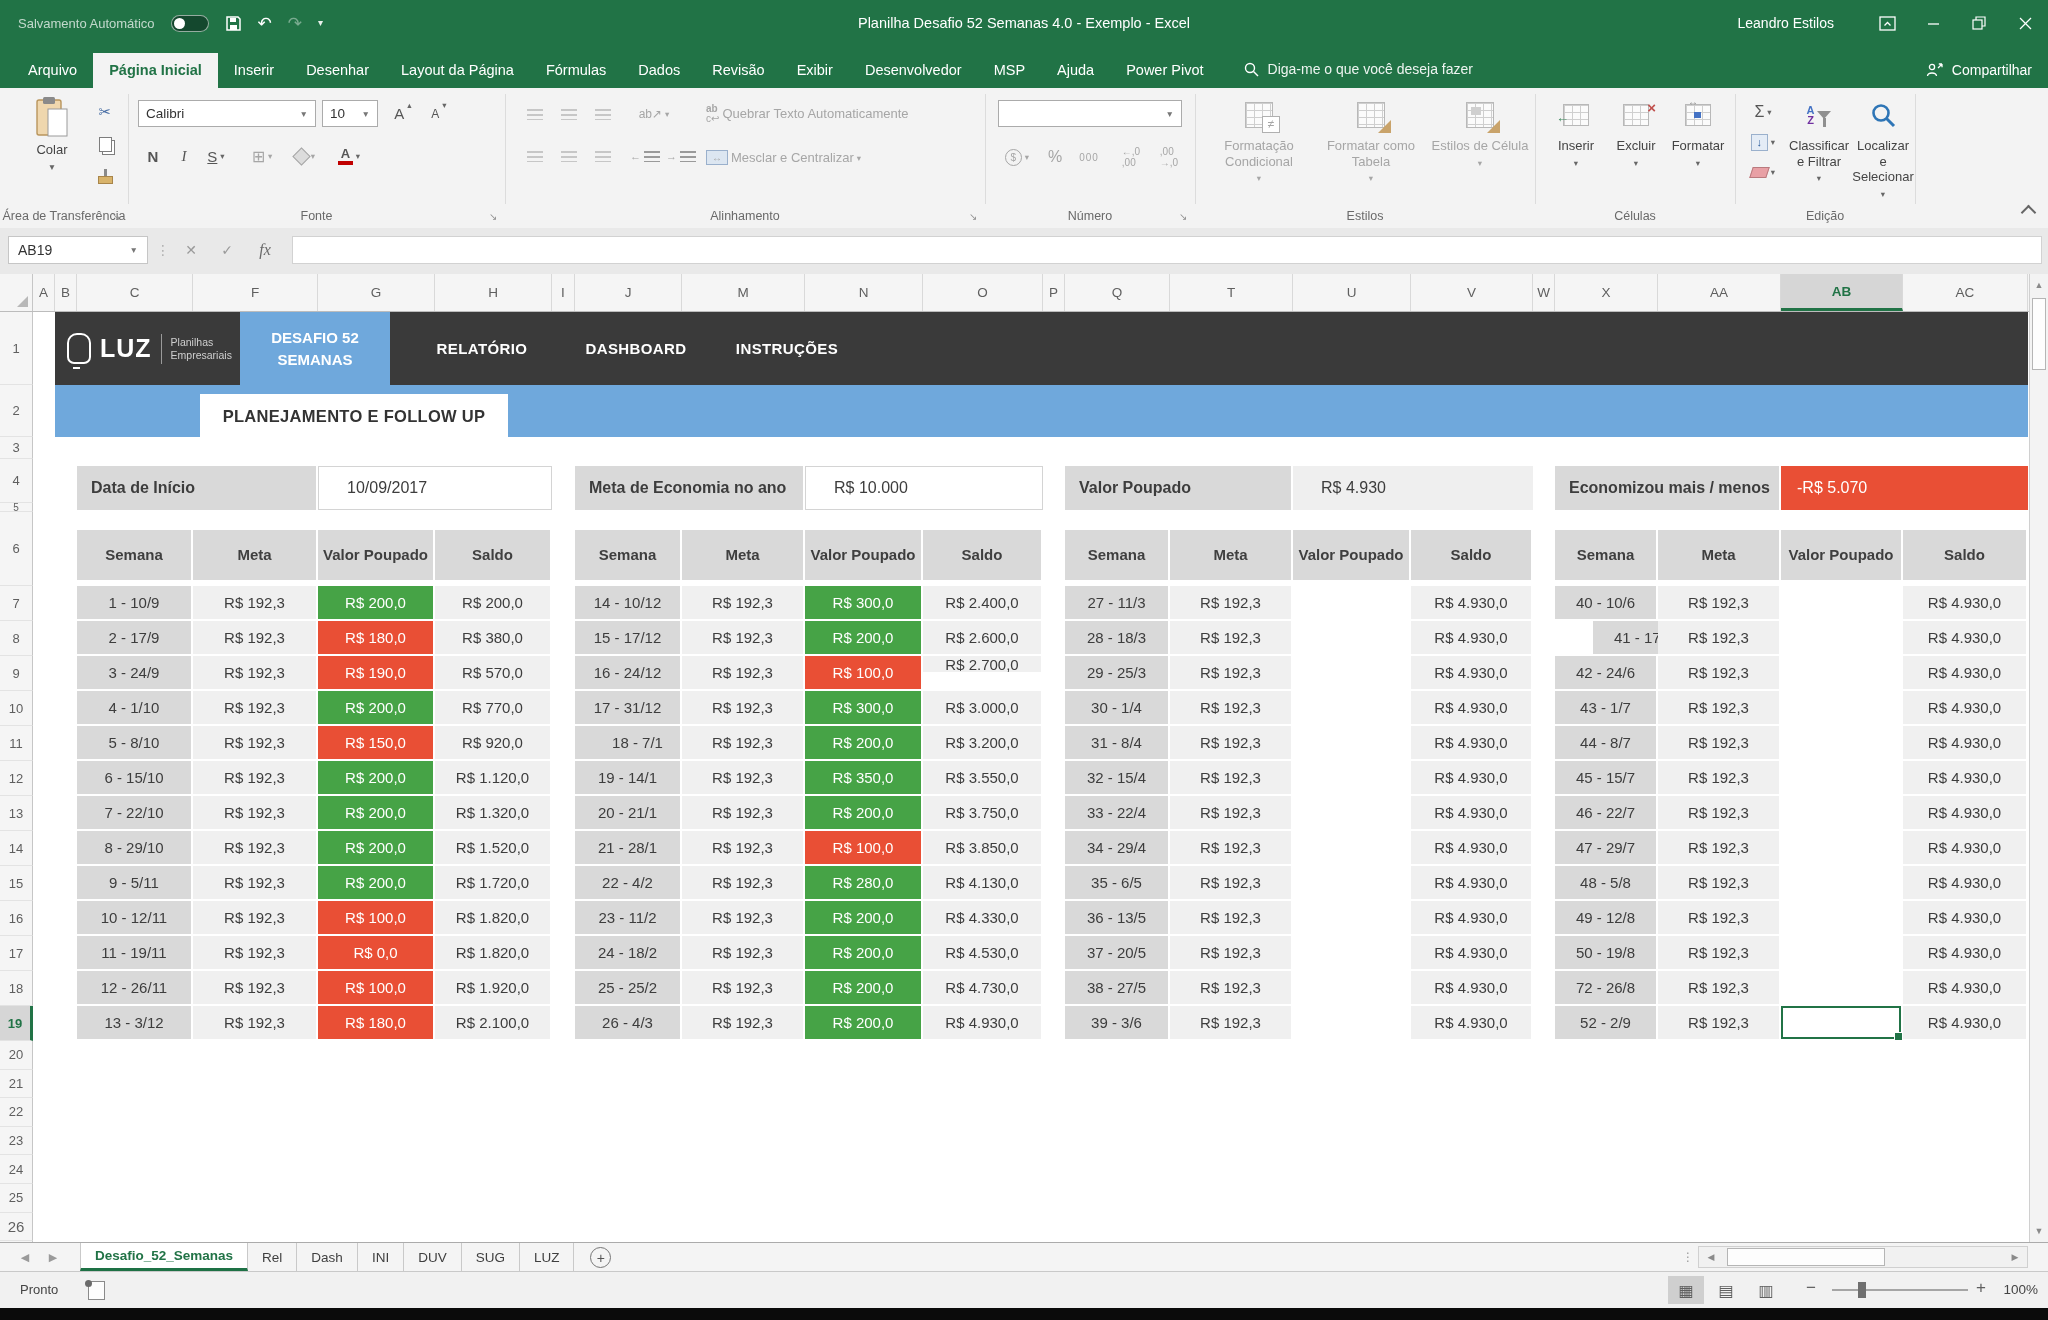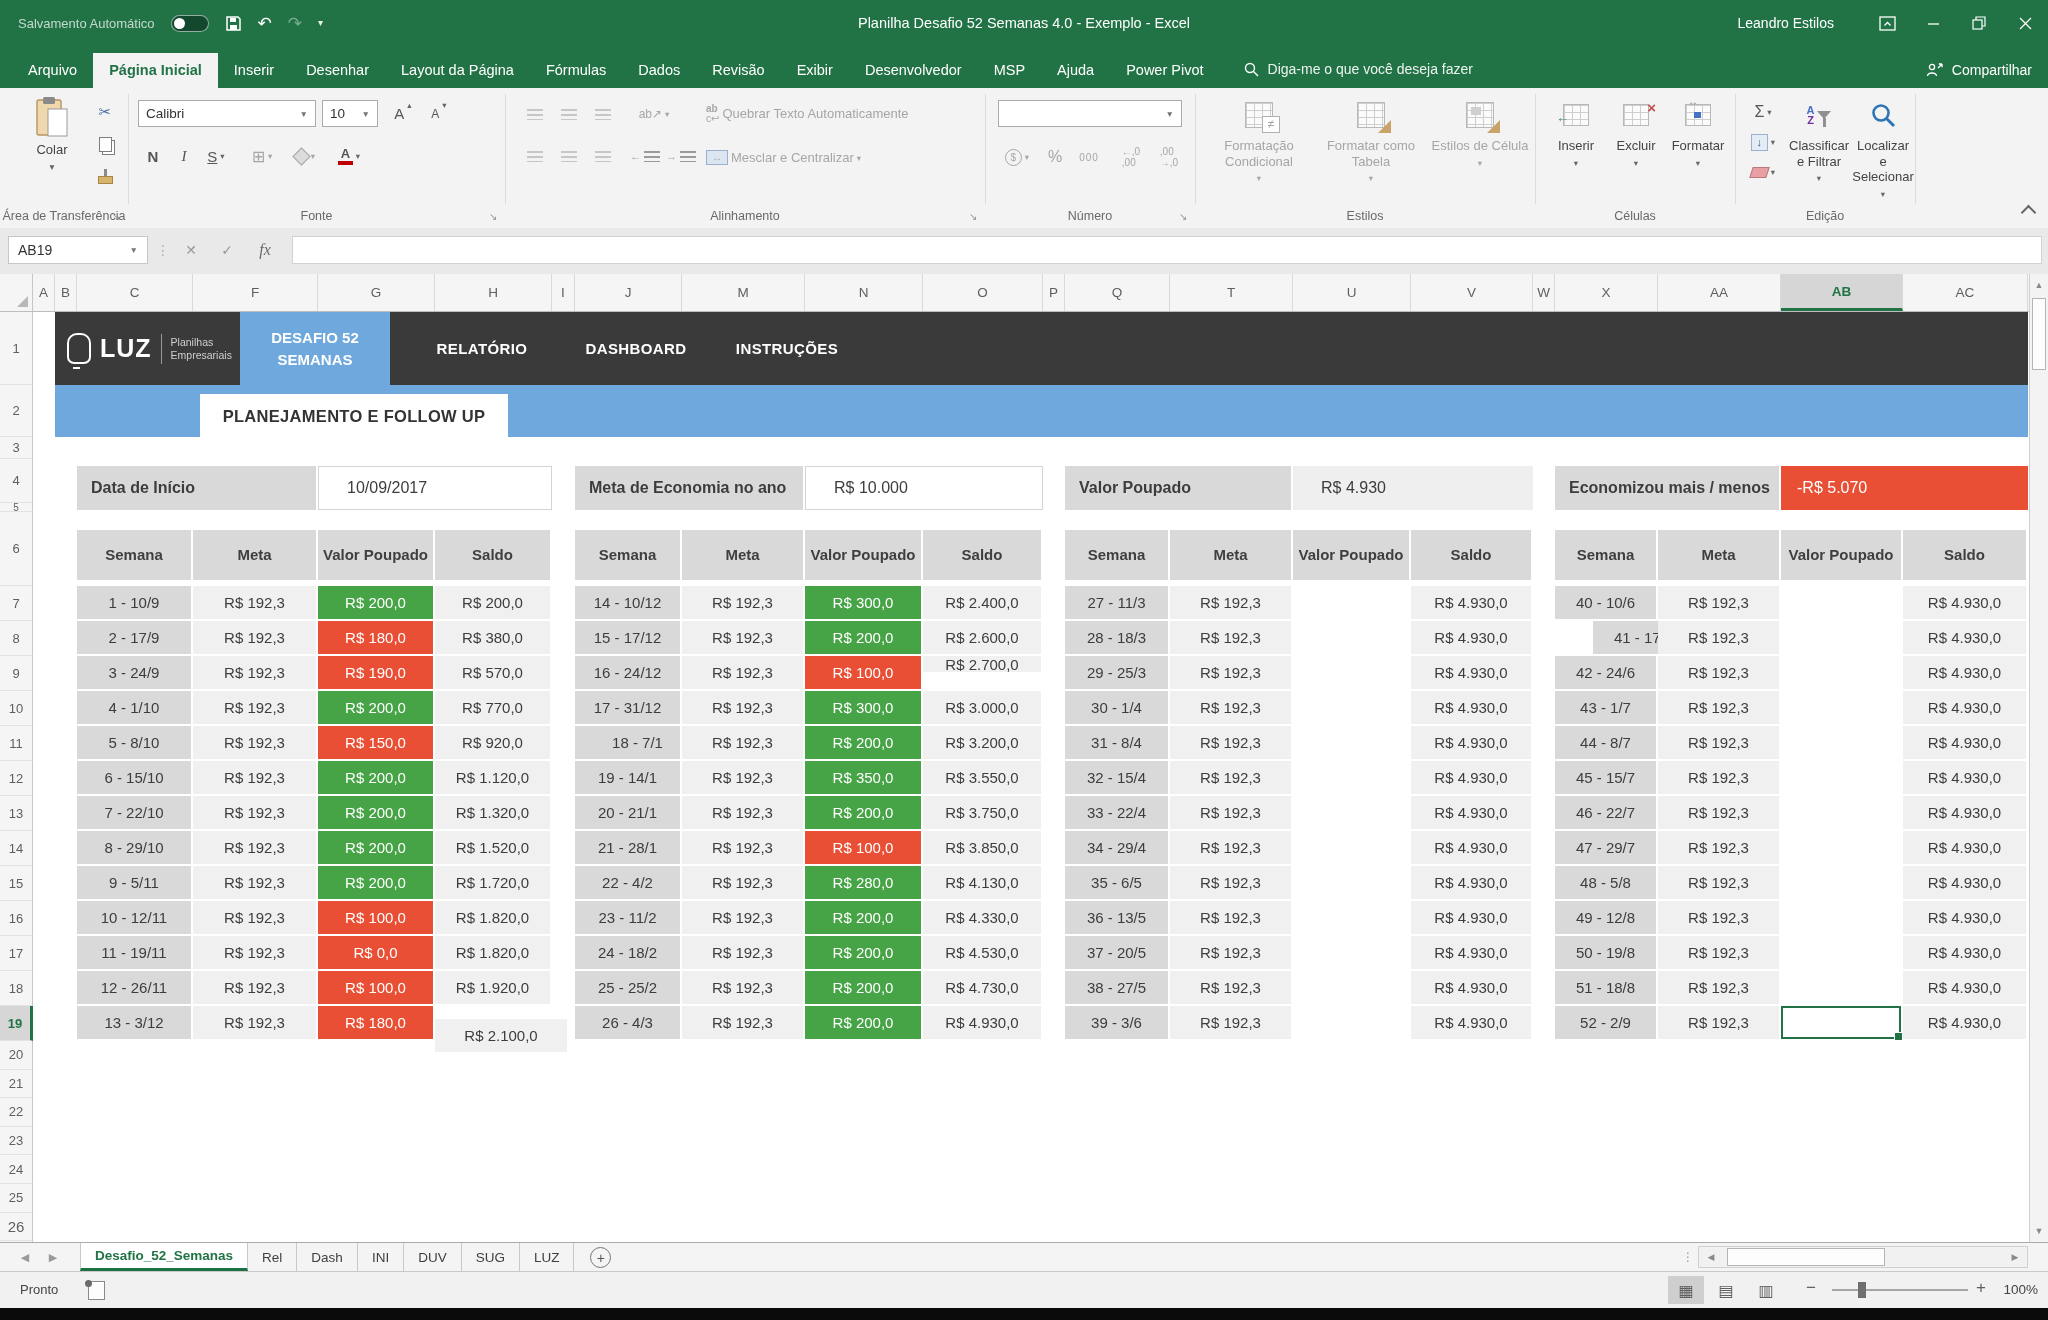--- a/index.html
+++ b/index.html
@@ -604,21 +604,21 @@
       <div class="cell lt" style="left: 193px; width: 123px; top: 662px; height: 33px;">R$ 192,3</div>
       <div class="cell rd" style="left: 318px; width: 115px; top: 662px; height: 33px;">R$ 0,0</div>
       <div class="cell lt" style="left: 435px; width: 115px; top: 662px; height: 33px;">R$ 1.820,0</div>
       <div class="cell wk" style="left: 77px; width: 114px; top: 697px; height: 33px;">12 - 26/11</div>
       <div class="cell lt" style="left: 193px; width: 123px; top: 697px; height: 33px;">R$ 192,3</div>
       <div class="cell rd" style="left: 318px; width: 115px; top: 697px; height: 33px;">R$ 100,0</div>
       <div class="cell lt" style="left: 435px; width: 115px; top: 697px; height: 33px;">R$ 1.920,0</div>
       <div class="cell wk" style="left: 77px; width: 114px; top: 732px; height: 33px;">13 - 3/12</div>
       <div class="cell lt" style="left: 193px; width: 123px; top: 732px; height: 33px;">R$ 192,3</div>
       <div class="cell rd" style="left: 318px; width: 115px; top: 732px; height: 33px;">R$ 180,0</div>
-      <div class="cell lt" style="left: 435px; width: 132px; top: 732px; height: 33px; margin-top: 13px;">R$ 2.100,0</div>
+      <div class="cell lt" style="left: 435px; width: 115px; top: 732px; height: 33px;">R$ 2.100,0</div>
       <div class="cell th" style="left: 575px; width: 105px; top: 256px; height: 50px;">Semana</div>
       <div class="cell th" style="left: 682px; width: 121px; top: 256px; height: 50px;">Meta</div>
       <div class="cell th" style="left: 805px; width: 116px; top: 256px; height: 50px;">Valor Poupado</div>
       <div class="cell th" style="left: 923px; width: 118px; top: 256px; height: 50px;">Saldo</div>
       <div class="cell wk" style="left: 575px; width: 105px; top: 312px; height: 33px;">14 - 10/12</div>
       <div class="cell lt" style="left: 682px; width: 121px; top: 312px; height: 33px;">R$ 192,3</div>
       <div class="cell gr" style="left: 805px; width: 116px; top: 312px; height: 33px;">R$ 300,0</div>
       <div class="cell lt" style="left: 923px; width: 118px; top: 312px; height: 33px;">R$ 2.400,0</div>
       <div class="cell wk" style="left: 575px; width: 105px; top: 347px; height: 33px;">15 - 17/12</div>
       <div class="cell lt" style="left: 682px; width: 121px; top: 347px; height: 33px;">R$ 192,3</div>
@@ -765,21 +765,21 @@
       <div class="cell emp" style="left: 1781px; width: 120px; top: 592px; height: 33px;"></div>
       <div class="cell lt" style="left: 1903px; width: 123px; top: 592px; height: 33px;">R$ 4.930,0</div>
       <div class="cell wk" style="left: 1555px; width: 101px; top: 627px; height: 33px;">49 - 12/8</div>
       <div class="cell lt" style="left: 1658px; width: 121px; top: 627px; height: 33px;">R$ 192,3</div>
       <div class="cell emp" style="left: 1781px; width: 120px; top: 627px; height: 33px;"></div>
       <div class="cell lt" style="left: 1903px; width: 123px; top: 627px; height: 33px;">R$ 4.930,0</div>
       <div class="cell wk" style="left: 1555px; width: 101px; top: 662px; height: 33px;">50 - 19/8</div>
       <div class="cell lt" style="left: 1658px; width: 121px; top: 662px; height: 33px;">R$ 192,3</div>
       <div class="cell emp" style="left: 1781px; width: 120px; top: 662px; height: 33px;"></div>
       <div class="cell lt" style="left: 1903px; width: 123px; top: 662px; height: 33px;">R$ 4.930,0</div>
-      <div class="cell wk" style="left: 1555px; width: 101px; top: 697px; height: 33px;">51 - 18/8</div>
+      <div class="cell wk" style="left: 1555px; width: 101px; top: 697px; height: 33px;">72 - 26/8</div>
       <div class="cell lt" style="left: 1658px; width: 121px; top: 697px; height: 33px;">R$ 192,3</div>
       <div class="cell emp" style="left: 1781px; width: 120px; top: 697px; height: 33px;"></div>
       <div class="cell lt" style="left: 1903px; width: 123px; top: 697px; height: 33px;">R$ 4.930,0</div>
       <div class="cell wk" style="left: 1555px; width: 101px; top: 732px; height: 33px;">52 - 2/9</div>
       <div class="cell lt" style="left: 1658px; width: 121px; top: 732px; height: 33px;">R$ 192,3</div>
       <div class="cell emp" style="left: 1781px; width: 120px; top: 732px; height: 33px;"></div>
       <div class="cell lt" style="left: 1903px; width: 123px; top: 732px; height: 33px;">R$ 4.930,0</div>
       <div class="selcell" style="left: 1781px; width: 120px; top: 732px; height: 33px;">
         <div class="selhandle"></div>
       </div>

